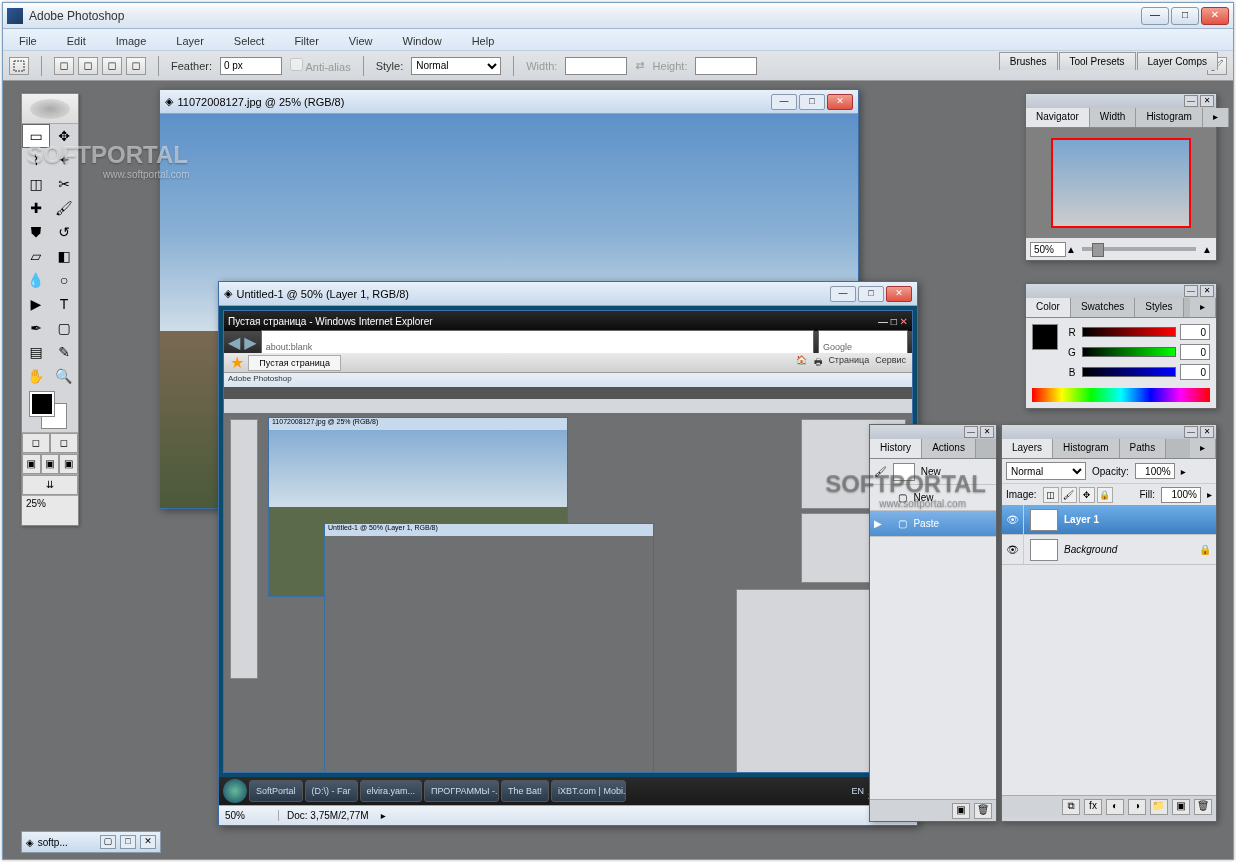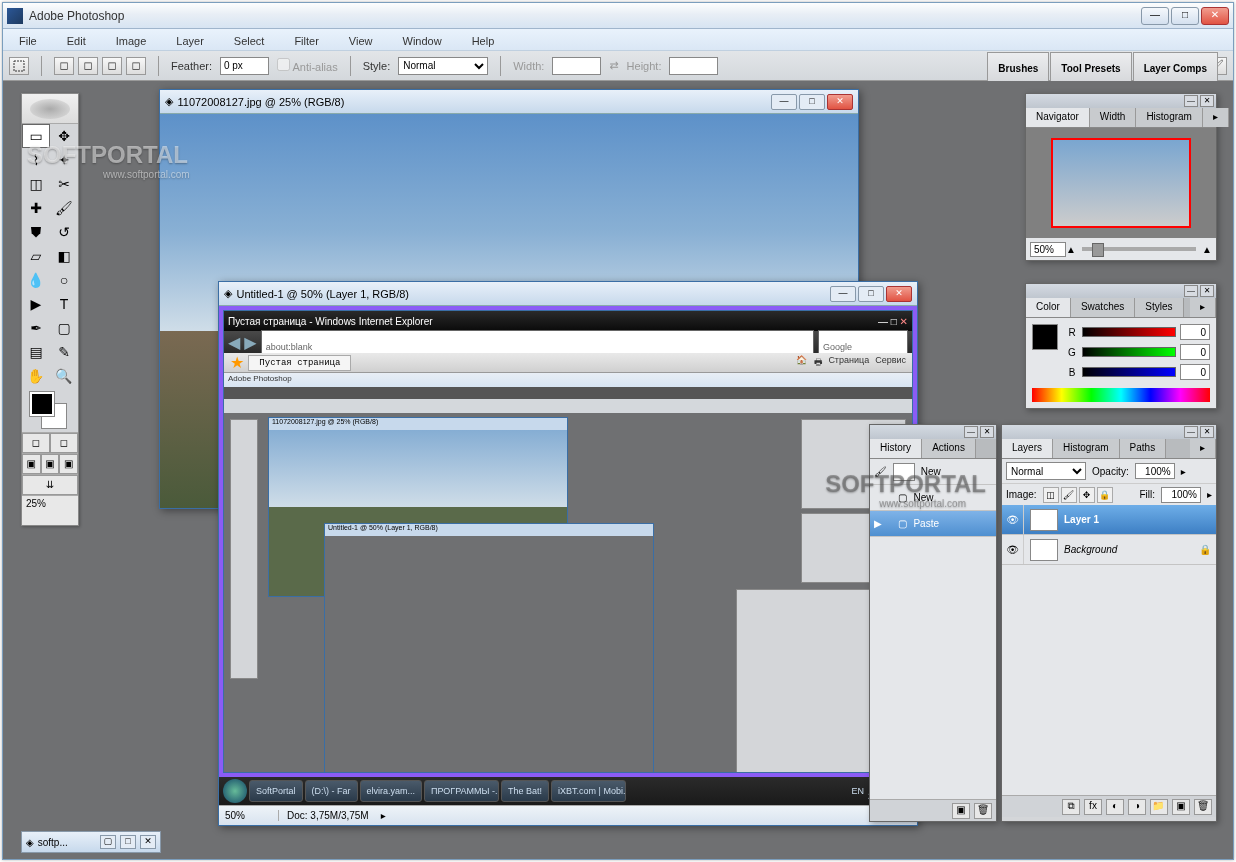--- a/index.html
+++ b/index.html
@@ -12,27 +12,27 @@
 .titlebar .title { font-size: 12px; color: #333; flex: 1; }
 .win-controls { display: flex; gap: 2px; }
 .win-btn { width: 28px; height: 18px; border: 1px solid #89a; background: linear-gradient(to bottom, #f5f8fc, #d4e0ef); border-radius: 3px; font-size: 10px; text-align: center; line-height: 14px; cursor: pointer; }
 .win-btn.close { background: linear-gradient(to bottom, #f19d8f, #e15343); border-color: #a33; color: #fff; }
 
 .menubar { background: linear-gradient(to bottom, #e9f2fc, #dae7f5); height: 22px; display: flex; align-items: flex-end; padding: 0 8px; gap: 14px; border-bottom: 1px solid #c0d0e0; }
 .menu-item { font-size: 11px; color: #333; padding: 3px 8px; cursor: pointer; }
 
 .optionsbar { background: linear-gradient(to bottom, #e2e5e8, #d4d8dc); height: 30px; display: flex; align-items: center; padding: 0 6px; gap: 8px; border-bottom: 1px solid #999; font-size: 11px; color: #333; }
 .opt-group { display: flex; align-items: center; gap: 4px; }
-.opt-input { width: 49px; height: 18px; border: 1px solid #888; background: #fff; font-size: 10px; padding: 0 3px; }
+.opt-input { width: 62px; height: 18px; border: 1px solid #888; background: #fff; font-size: 10px; padding: 0 3px; }
 .opt-select { width: 90px; height: 18px; border: 1px solid #888; background: #fff; font-size: 10px; }
 .opt-label { font-size: 11px; }
 .opt-label.disabled { color: #999; }
 .icon-btn { width: 20px; height: 18px; border: 1px solid #999; background: linear-gradient(to bottom, #f8f8f8, #ddd); display: inline-flex; align-items: center; justify-content: center; cursor: pointer; }
 .palette-tabs { position: absolute; right: 18px; top: 52px; display: flex; gap: 1px; font-size: 10px; }
-.palette-tab { background: linear-gradient(to bottom, #ecedef, #d5d7da); border: 1px solid #999; border-bottom: none; padding: 10px 10px; cursor: pointer; font-weight: bold; }
+.palette-tab { background: linear-gradient(to bottom, #ecedef, #d5d7da); border: 1px solid #999; border-bottom: none; padding: 3px 10px; cursor: pointer; }
 
 .workspace { flex: 1; background: #6f7072; position: relative; display: flex; }
 
 .toolbox { position: absolute; left: 18px; top: 12px; width: 58px; background: #d4d6d9; border: 1px solid #888; box-shadow: 1px 1px 3px rgba(0,0,0,0.3); }
 .toolbox-header { height: 30px; background: linear-gradient(to bottom, #f0f0f0, #dcdcdc); border-bottom: 1px solid #aaa; display: flex; align-items: center; justify-content: center; }
 .feather-icon { width: 40px; height: 20px; background: radial-gradient(ellipse at center, #aaa, transparent); border-radius: 50%; }
 .tool-grid { display: grid; grid-template-columns: 1fr 1fr; gap: 0; }
 .tool { width: 28px; height: 24px; border: 1px solid transparent; display: flex; align-items: center; justify-content: center; font-size: 14px; cursor: pointer; }
 .tool.active { background: #fff; border: 1px solid #666; }
 .color-swatches { padding: 4px; display: flex; justify-content: center; position: relative; height: 44px; }
@@ -107,32 +107,32 @@
 .footer-icon { width: 18px; height: 16px; border: 1px solid #999; background: #e8e8e8; font-size:10px; text-align:center; cursor: pointer; }
 
 .minimized-docs { position: absolute; bottom: 6px; left: 18px; display: flex; gap: 4px; }
 .mini-doc { width: 140px; height: 22px; background: linear-gradient(to bottom, #e8f0f9, #c7d9ec); border: 1px solid #89a; display: flex; align-items: center; font-size: 10px; padding: 0 4px; gap: 4px; }
 .mini-doc .mini-title { flex:1; white-space:nowrap; overflow:hidden; text-overflow:ellipsis;}
 .mini-doc .mini-btn { width:16px; height:14px; border:1px solid #89a; background:#e4ecf5; font-size:9px; text-align:center; line-height:11px; }
 
 .watermark { position: absolute; font-size: 24px; font-weight: bold; color: rgba(255,255,255,0.5); font-family: Arial; text-shadow: 0 1px 2px rgba(0,0,0,0.3); pointer-events: none; z-index: 50; }
 .watermark.small { font-size: 10px; font-weight: normal; }
 
-.nested-content { flex:1; background: #8b5cf6; position:relative; overflow:hidden; }
+.nested-content { flex:1; background: #0c4a6e; position:relative; overflow:hidden; }
 .taskbar { position:absolute; bottom:0; left:0; right:0; height:28px; background: linear-gradient(to bottom, #2b2b2b, #1a1a1a); display:flex; align-items:center; padding:0 4px; gap:2px; }
 .task-btn { height:22px; padding:0 6px; background:linear-gradient(to bottom,#4a5a6a,#2a3a4a); border:1px solid #555; border-radius:3px; color:#cde; font-size:9px; display:flex;align-items:center; white-space:nowrap; overflow:hidden; max-width:75px; }
 .start-orb { width:24px; height:24px; border-radius:50%; background: radial-gradient(circle, #6b9, #146); }
 .tray { margin-left:auto; display:flex; align-items:center; gap:4px; font-size:9px; color:#cde; }
 
 .ie-window { position:absolute; background:#fff; border:1px solid #3a6ea5; display:flex; flex-direction:column; }
 .ie-titlebar { height:20px; background: linear-gradient(to bottom, #2a2a2a, #0a0a0a); color:#fff; display:flex; align-items:center; padding:0 4px; font-size:10px; }
 .ie-toolbar { height:22px; background:linear-gradient(to bottom, #4a4a4a, #2a2a2a); display:flex; align-items:center; padding:0 4px; gap:4px; }
 .ie-address { flex:1; height:16px; background:#fff; border:1px solid #666; font-size:9px; padding:11px 4px; color:#666;}
 .ie-tabs { height:20px; background:linear-gradient(to bottom,#e9e9e9,#d0d0d0); display:flex; align-items:center; padding:0 6px; gap:4px; border-bottom:1px solid #999;}
-.ie-tab { padding: 2px 10px; background:#f5f5f5; border:1px solid #aaa; font-size:9px;font-family:Liberation Mono, monospace;}
+.ie-tab { padding: 2px 10px; background:#f5f5f5; border:1px solid #aaa; font-size:9px;}
 .ie-links { margin-left:auto; font-size:9px; color:#333; display:flex; gap:6px; }
 
 .divider-v { width:1px; background:#999; height:20px; margin:0 4px;}
 
 svg { width: 14px; height: 14px; }
 </style>
 </head>
 <body>
 
 <div class="app-window">
@@ -322,21 +322,21 @@
           <div class="task-btn">The Bat!</div>
           <div class="task-btn">iXBT.com | Mobi...</div>
           <div class="tray">
             <span>EN</span>
             <span style="text-align:right"><span>середа</span><br><span>27.08.2008</span></span>
           </div>
         </div>
       </div>
       <div class="doc-status">
         <div class="doc-zoom">50%</div>
-        <div class="doc-info">Doc: 3,75M/3,75M</div>
+        <div class="doc-info">Doc: 3,75M/2,77M</div>
         <span style="margin-left:4px">▸</span>
       </div>
     </div>
 
     <div class="panel nav-panel">
       <div class="panel-topbar">
         <div class="panel-tiny-btn">—</div>
         <div class="panel-tiny-btn">✕</div>
       </div>
       <div class="panel-tabs">

